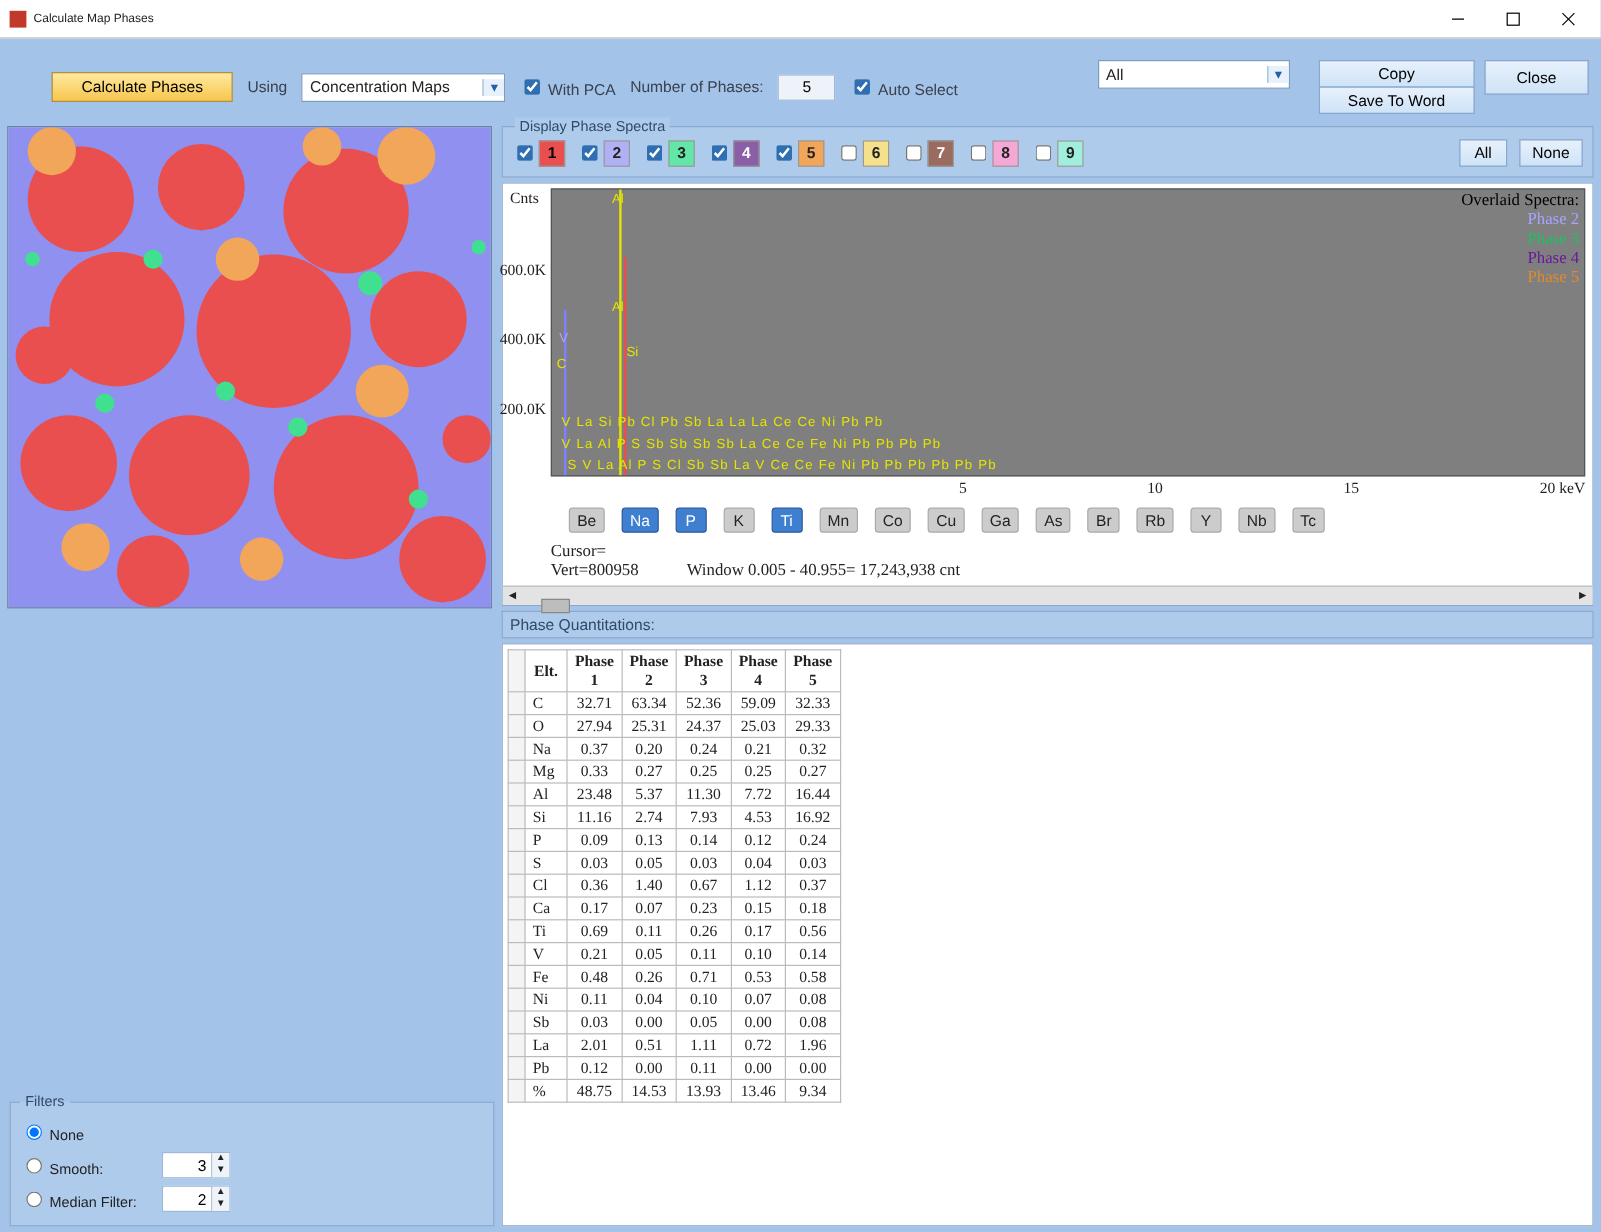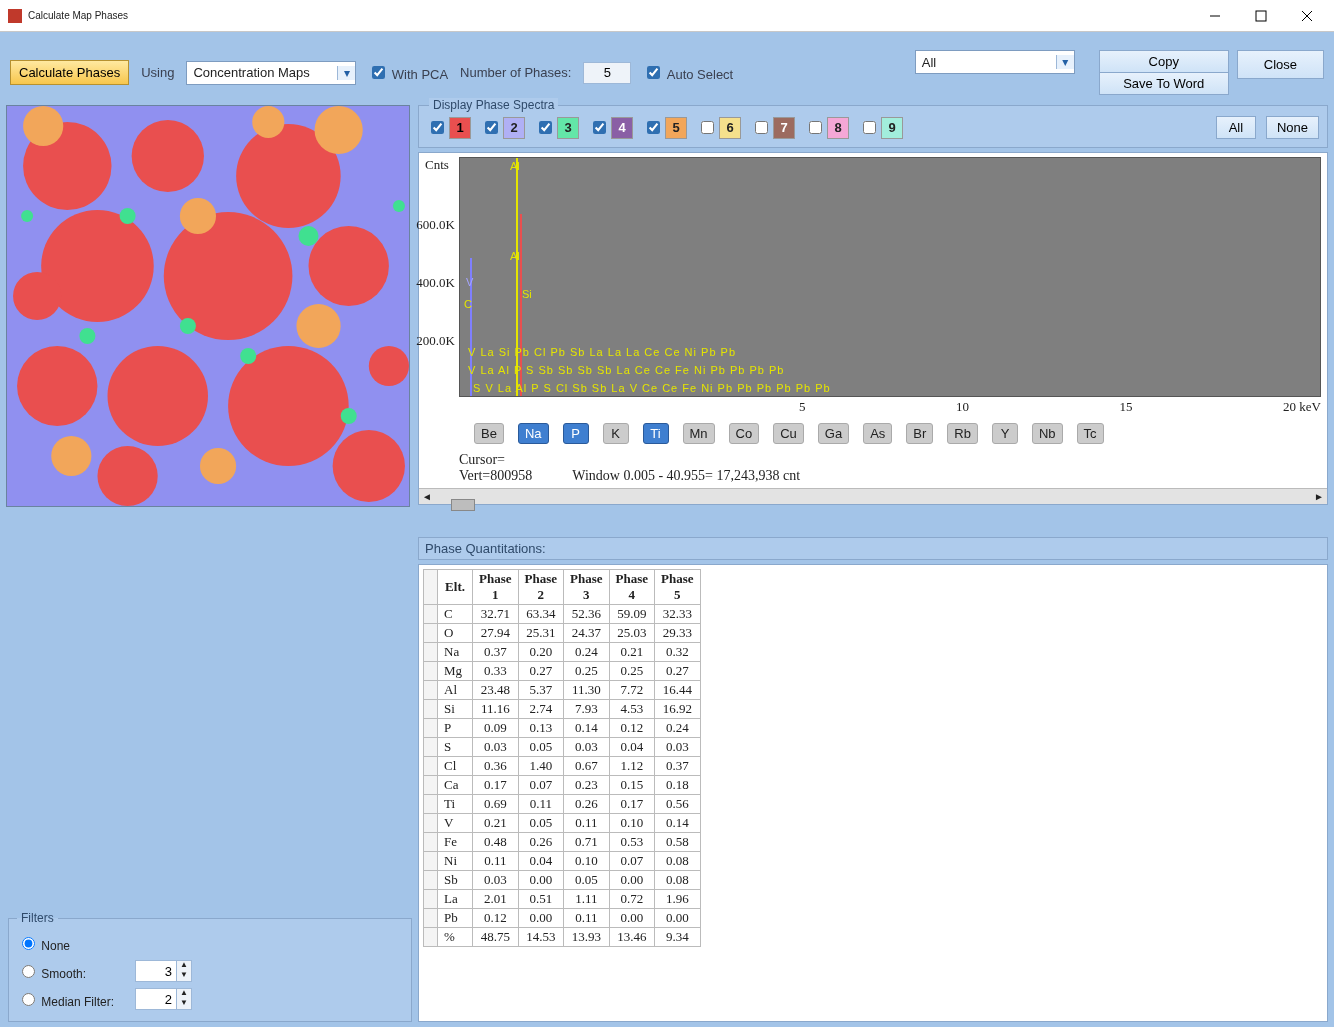--- a/index.html
+++ b/index.html
@@ -8,21 +8,21 @@
 
   
   .titlebar { background:#fff; border-bottom:1px solid #c8c8c8; height:32px; display:flex; align-items:center; padding:0 4px; }
   .titlebar .icon-sq { width:14px; height:14px; background:#c0392b; margin-right:6px; margin-left:4px; }
   .titlebar .title { flex:0 0 auto; font-size:10px; }
   .titlebar .spacer { flex:1; }
   .titlebar .winbtn { width:46px; height:30px; display:flex; align-items:center; justify-content:center; cursor:default; }
 
   
   .toolbar-row { display:flex; align-items:center; gap:12px; padding:18px 10px 10px 10px; }
-  .btn-gradient { background:linear-gradient(#ffe9a0,#f7c64d); border:1px solid #b69130; padding:4px 8px; font-size:13px; cursor:pointer; }
+  .btn-gradient { background:linear-gradient(#ffe9a0,#f7c64d); border:1px solid #b69130; padding:4px 24px; font-size:13px; cursor:pointer;margin-left:33px; }
   .btn-blue { background:linear-gradient(#e7f1fc,#cfe3f7); border:1px solid #8aa8cc; padding:3px 14px; font-size:13px; cursor:pointer; min-width:60px; }
   .btn-blue.sm { padding:3px 10px; min-width:40px; }
   .lbl { font-size:13px; color:#3a4050; }
   .combo { display:flex; align-items:center; border:1px solid #7e9cc0; background:#fff; height:24px; }
   .combo .txt { padding:0 6px; min-width:150px; font-size:13px; }
   .combo .caret { width:18px; text-align:center; background:#e7f1fc; border-left:1px solid #9db8d8; color:#2360a5; }
   input[type=checkbox] { accent-color:#2f6fb1; }
   .numbox { width:48px; height:22px; background:#eef3f9; border:1px solid #9db8d8; text-align:center; font-size:13px; }
   .toolbar-right { display:flex; align-items:flex-start; gap:8px; margin-left:auto; }
   .stack-btns { display:flex; flex-direction:column;margin-left:24px; }
@@ -81,21 +81,21 @@
   .elembar { display:flex; gap:14px; padding:6px 6px 6px 55px; flex-wrap:nowrap; }
   .ebtn { background:#ccc; border:1px solid #aaa; border-radius:3px; padding:2px 6px; font-size:13px; min-width:26px; text-align:center; cursor:pointer; }
   .ebtn.active { background:#3f7fd0; color:#fff; border-color:#2a5a9a; }
   .cursor-row { padding:2px 6px 4px 40px; font-family:Georgia,serif; font-size:14px; display:flex; gap:40px; }
   .hscroll { display:flex; align-items:center; background:#e3e3e3; height:16px; border-top:1px solid #bbb; }
   .hscroll .arrow { width:16px; text-align:center; cursor:pointer; font-size:10px; }
   .hscroll .track { flex:1; position:relative; }
   .hscroll .thumb { position:absolute; left:16px; width:24px; height:12px; top:2px; background:#bdbdbd; border:1px solid #888; }
 
   
-  .quant-head { background:#aecbec; color:#2f4a6a; padding:3px 6px; font-size:13px; border:1px solid #8aa8cc;margin-top:28px; }
+  .quant-head { background:#aecbec; color:#2f4a6a; padding:3px 6px; font-size:13px; border:1px solid #8aa8cc; }
   .quant-wrap { background:#fff; border:1px solid #8aa8cc; flex:1; overflow:auto; padding:4px; }
   table.quant { border-collapse:collapse; font-family:Georgia,serif; font-size:13px; }
   table.quant th, table.quant td { border:1px solid #bbb; padding:1px 6px; text-align:center; }
   table.quant th { font-weight:bold; }
   table.quant td.elt { text-align:left; padding-left:6px; padding-right:10px; }
   table.quant .leadcol { width:14px; background:#f4f4f4; }
 </style>
 </head>
 <body>
 
@@ -279,20 +279,27 @@
           <div class="peak-al"></div>
           <div class="peak-red"></div>
           <span class="lbl-sm" style="left:50px; top:2px;">Al</span>
           <span class="lbl-sm" style="left:50px; top:92px;">Al</span>
           <span class="lbl-sm" style="left:62px; top:130px;">Si</span>
           <span class="lbl-sm" style="left:6px; top:118px; color:#a5a5ff">V</span>
           <span class="lbl-sm" style="left:4px; top:140px;">C</span>
           <span class="lbl-sm" style="left:8px; bottom:38px; letter-spacing:1px">V La   Si Pb Cl Pb Sb   La La La Ce  Ce      Ni                                   Pb                    Pb</span>
           <span class="lbl-sm" style="left:8px; bottom:20px; letter-spacing:1px">V La  Al P S   Sb Sb   Sb Sb La Ce  Ce    Fe     Ni           Pb        Pb        Pb                    Pb</span>
           <span class="lbl-sm" style="left:13px; bottom:2px; letter-spacing:1px">S V La  Al P S  Cl  Sb Sb   La V Ce  Ce    Fe     Ni     Pb    Pb   Pb   Pb  Pb           Pb</span>
+          <div class="legend">
+            <div class="t">Overlaid Spectra:</div>
+            <div class="p2">Phase 2</div>
+            <div class="p3">Phase 3</div>
+            <div class="p4">Phase 4</div>
+            <div class="p5">Phase 5</div>
+          </div>
         </div>
       </div>
       <div class="xaxis-row">
         <span style="flex:0 0 22%"></span>
         <span>5</span>
         <span>10</span>
         <span>15</span>
         <span>20 keV</span>
       </div>
       <div class="elembar" id="elembar">

